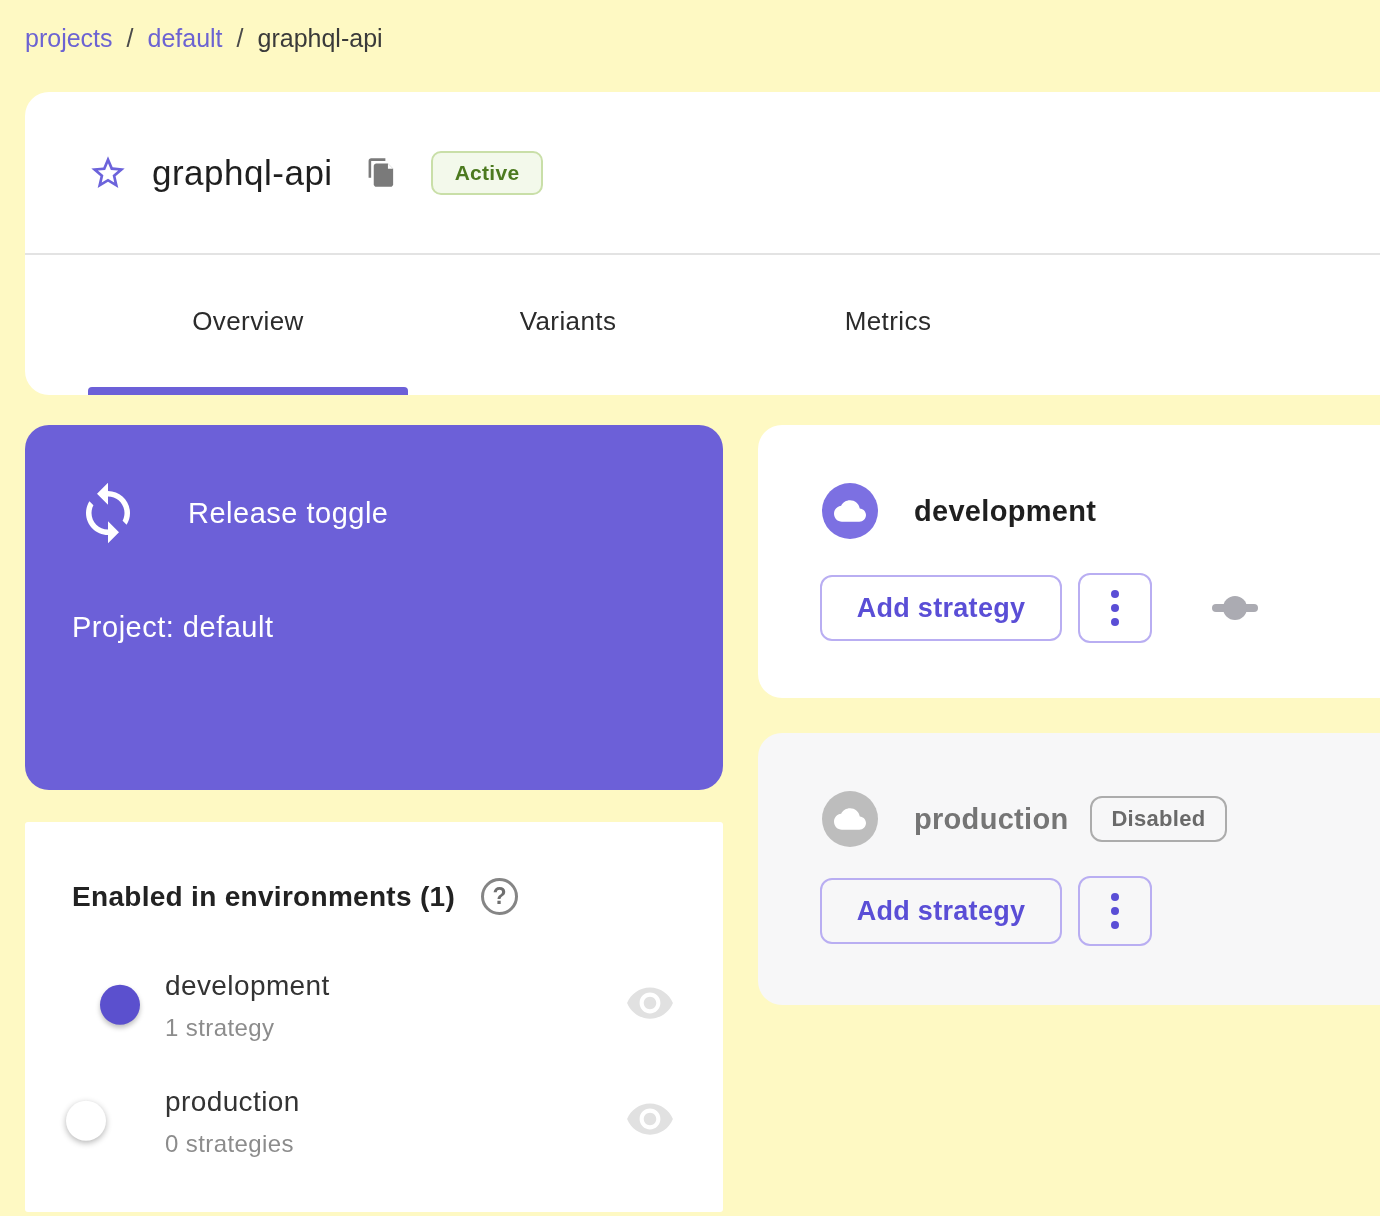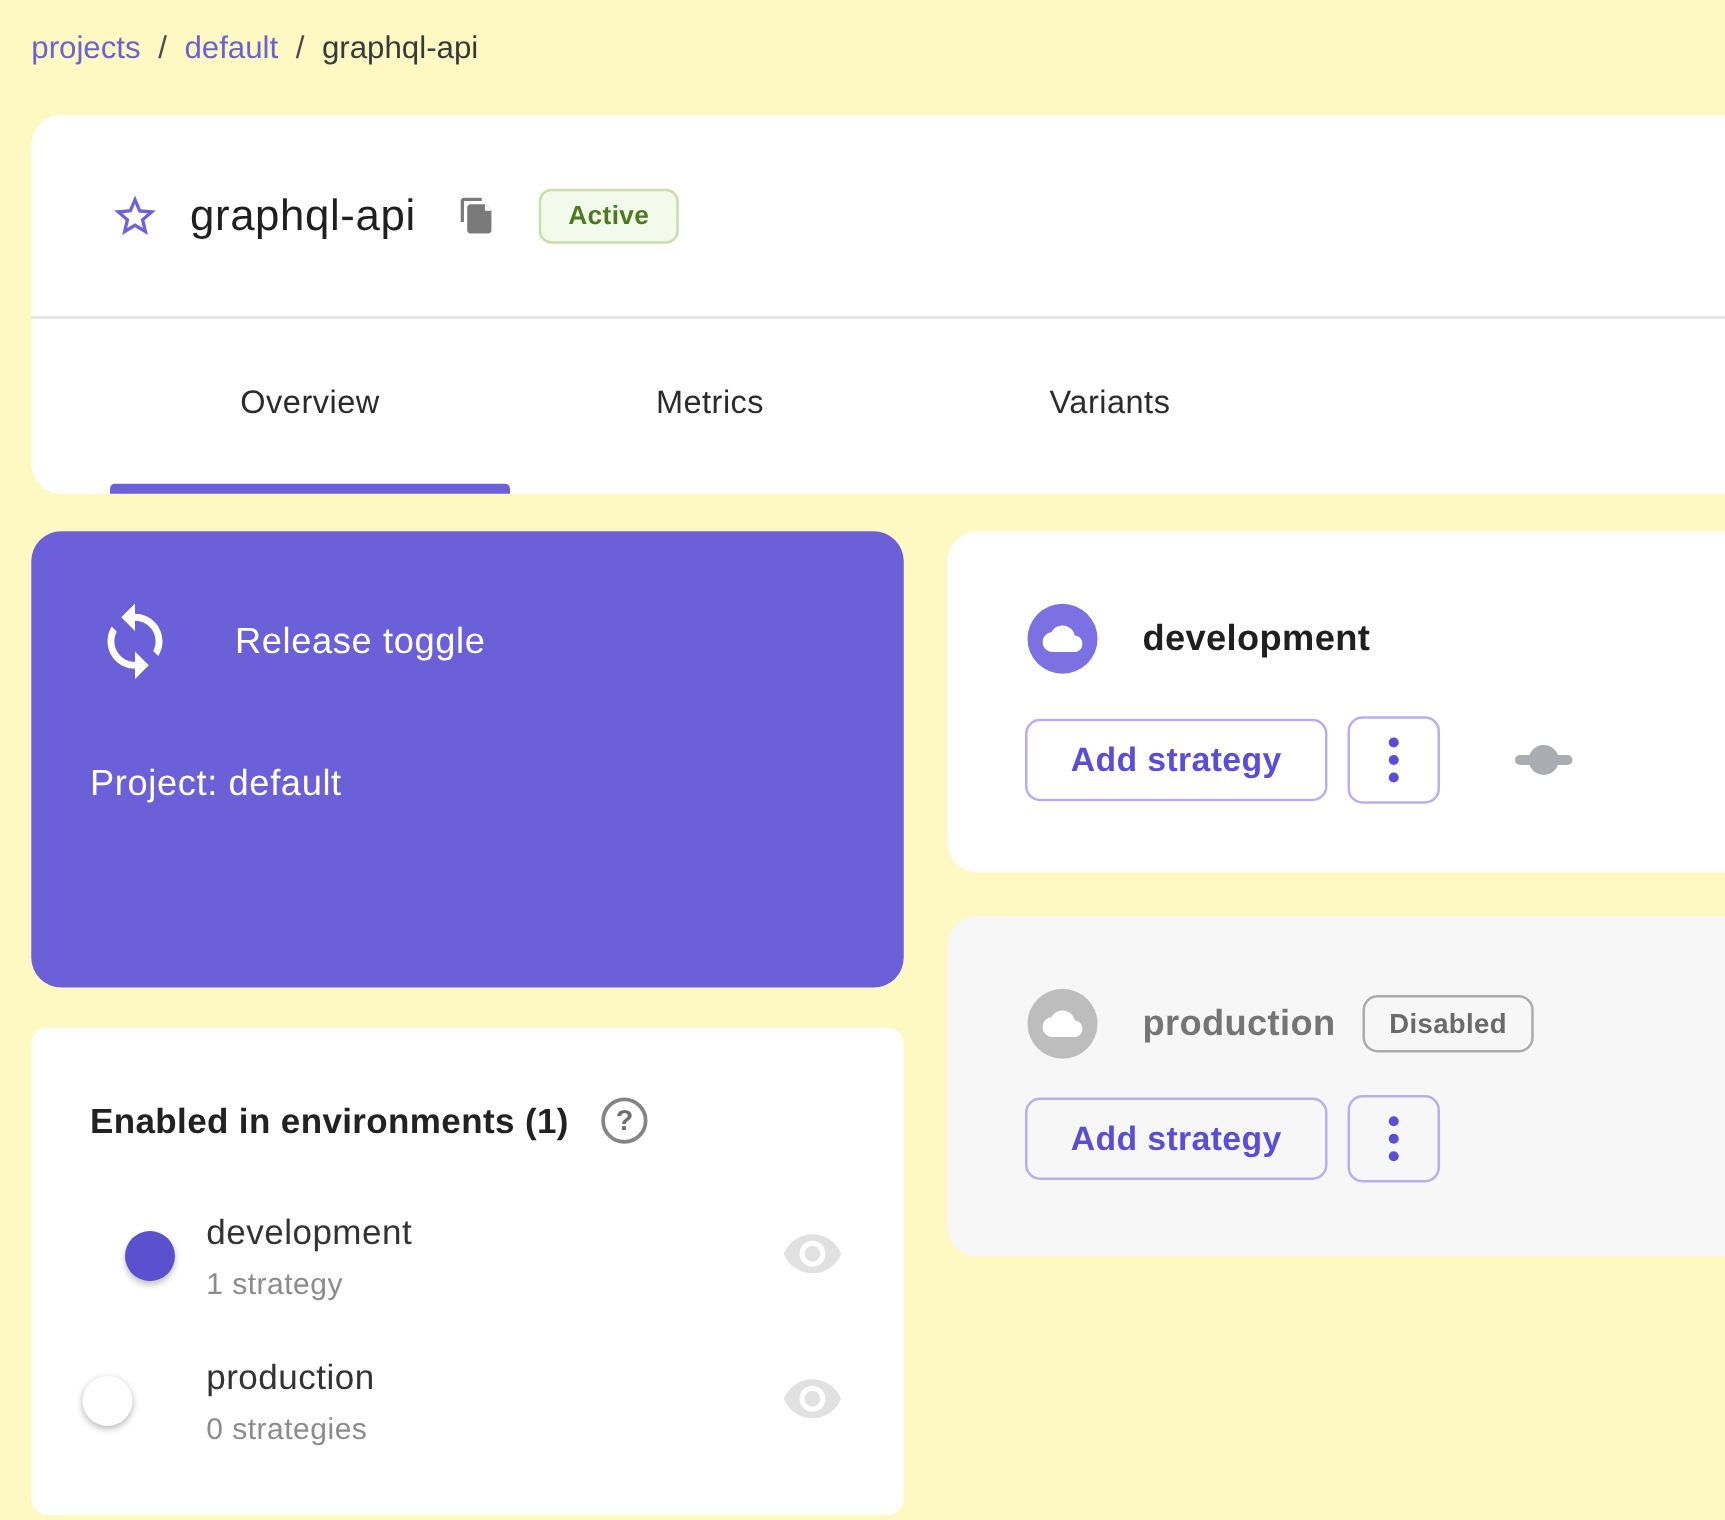--- a/index.html
+++ b/index.html
@@ -58,21 +58,21 @@
   .add-strategy-btn{width:242px;height:66px;background:transparent;border:2px solid #B9AEF2;border-radius:12px;
     color:#5A4ED6;font-size:27px;font-weight:bold;font-family:"Liberation Sans", sans-serif;
     cursor:pointer;letter-spacing:.3px;}
   .kebab-btn{width:74px;height:70px;margin-left:16px;background:transparent;border:2px solid #B9AEF2;border-radius:12px;
     display:flex;flex-direction:column;align-items:center;justify-content:center;gap:6px;cursor:pointer;box-sizing:border-box;}
   .kebab-btn .dot{width:8px;height:8px;border-radius:50%;background:#5A4ED6;}
   .mini-switch{position:relative;width:46px;height:26px;margin-left:60px;cursor:pointer;}
   .mini-switch .mini-track{position:absolute;left:0;top:9px;width:46px;height:8px;border-radius:4px;background:#ABABB2;}
   .mini-switch .mini-thumb{position:absolute;left:11px;top:1px;width:24px;height:24px;border-radius:50%;background:#ABABB2;}
   
-  .summary-card{position:absolute;left:25px;top:822px;width:698px;height:390px;background:#FFFFFF;border-radius:13px;text-decoration:underline;}
+  .summary-card{position:absolute;left:25px;top:822px;width:698px;height:390px;background:#FFFFFF;border-radius:3px;text-decoration:underline;}
   .summary-head{position:absolute;left:47px;top:56px;display:flex;align-items:center;}
   .summary-title{font-size:28px;font-weight:bold;color:#222222;letter-spacing:.3px;}
   .help-icon{width:37px;height:37px;margin-left:26px;border:3px solid #858585;border-radius:50%;
     display:flex;align-items:center;justify-content:center;font-size:23px;font-weight:bold;color:#6F6F6F;
     box-sizing:border-box;cursor:pointer;}
   .switch{position:absolute;width:68px;height:36px;cursor:pointer;}
   .switch .track{width:100%;height:100%;border-radius:18px;}
   .switch .thumb{position:absolute;width:40px;height:40px;border-radius:50%;top:50%;transform:translateY(-48%);}
   .switch.on .track{background:#ACA3E8;}
   .switch.on .thumb{right:-2px;background:#5B50CE;box-shadow:0 3px 5px rgba(0,0,0,.25);}
@@ -117,24 +117,24 @@
       </button>
       <span class="active-chip">Active</span>
     </div>
     <div class="header-divider"></div>
     <div class="tabs">
       <div class="tab active">
         <span>Overview</span>
         <span class="tab-underline"></span>
       </div>
       <div class="tab">
-        <span>Metrics</span>
+        <span>Variants</span>
       </div>
       <div class="tab">
-        <span>Variants</span>
+        <span>Metrics</span>
       </div>
     </div>
   </section>
 
   <section class="hero-card">
     <div class="hero-head">
       <svg width="66" height="66" viewBox="0 0 24 24">
         <path fill="#FFFFFF" d="M12 4V1L8 5l4 4V6c3.31 0 6 2.69 6 6 0 1.01-.25 1.97-.7 2.8l1.46 1.46C19.54 15.03 20 13.57 20 12c0-4.42-3.58-8-8-8zm0 14c-3.31 0-6-2.69-6-6 0-1.01.25-1.97.7-2.8L5.24 7.74C4.46 8.97 4 10.43 4 12c0 4.42 3.58 8 8 8v3l4-4-4-4v3z"></path>
       </svg>
       <span class="hero-type">Release toggle</span>

